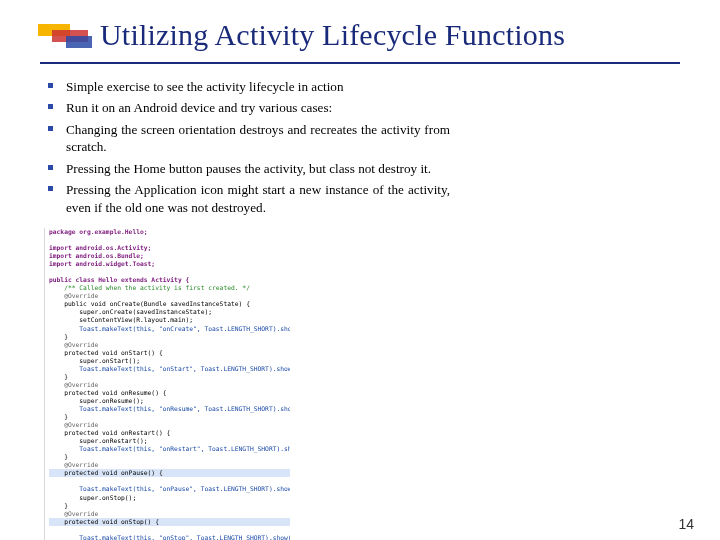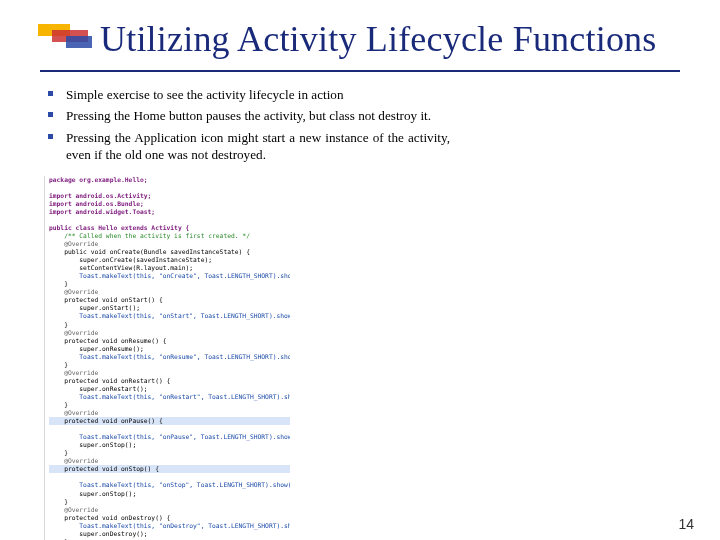--- a/index.html
+++ b/index.html
@@ -19,21 +19,21 @@
     position: absolute;
     left: 38px;
     top: 24px;
     width: 50px;
     height: 26px;
   }
   .title-accent .a { position:absolute; left:0; top:0; width:32px; height:12px; background:#f7b500; }
   .title-accent .b { position:absolute; left:14px; top:6px; width:36px; height:12px; background:#cc3333; opacity:0.85; }
   .title-accent .c { position:absolute; left:28px; top:12px; width:26px; height:12px; background:#2b4aa8; opacity:0.85; }
   h1.slide-title {
-    font-size: 36px;
+    font-size: 30px;
     font-weight: normal;
     color: #1a2a7a;
     letter-spacing: 0.2px;
   }
   .title-rule {
     margin: 6px 0 0 40px;
     width: 640px;
     height: 2px;
     background: #1a2a7a;
   }
@@ -100,20 +100,22 @@
       <div class="b"></div>
       <div class="c"></div>
   </div>
   <h1 class="slide-title">Utilizing Activity Lifecycle Functions</h1>
 </div>
 <div class="title-rule"></div>
 
 <div class="content">
   <ul class="bullets">
     <li>Simple exercise to see the activity lifecycle in action</li>
+    <li>Run it on an Android device and try various cases:</li>
+    <li>Changing  the  screen  orientation destroys and recreates the activity from scratch.</li>
     <li>Pressing  the  Home  button  pauses the activity, but class not destroy it.</li>
     <li>Pressing  the  Application  icon  might start  a new  instance  of  the  activity,  even if the old one was not destroyed.</li>
   </ul>
 
   <div class="code-pane">
 <pre><span class="kw">package org.example.Hello;</span>
 
 <span class="kw">import android.os.Activity;</span>
 <span class="kw">import android.os.Bundle;</span>
 <span class="kw">import android.widget.Toast;</span>

